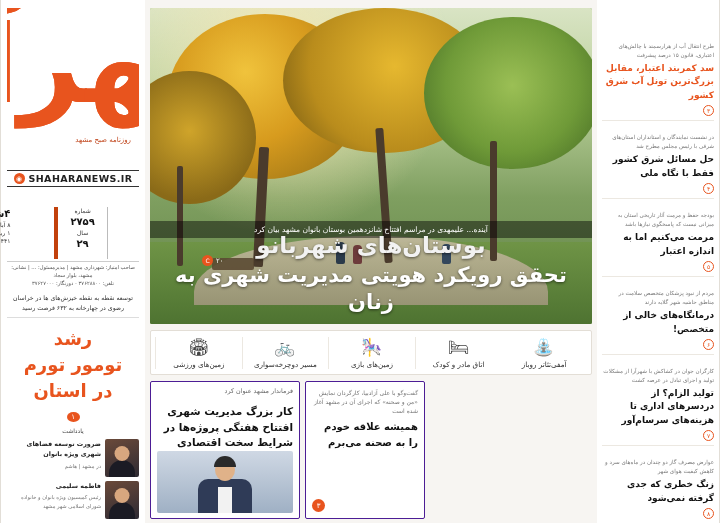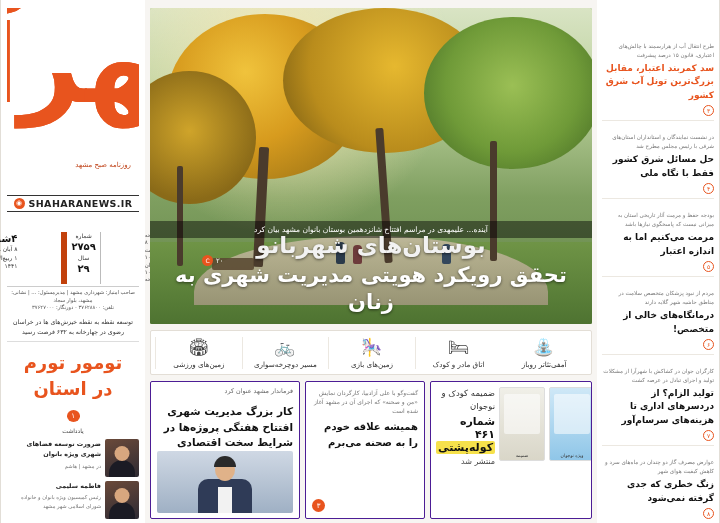--- a/index.html
+++ b/index.html
@@ -85,21 +85,21 @@
     justify-content: center;
     align-items: stretch;
     margin-top: 20px;
     font-size: 6px;
     color: #333;
     line-height: 1.35;
     gap: 44px;
   }
   .issue-date { text-align: right; }
   .issue-date .big { font-size: 10px; font-weight: bold; color: #111; }
-  .issue-mid { text-align: center; border-right: 1px solid #bbb; border-left: 6px solid #c2410c; padding: 0 4px; }
+  .issue-mid { text-align: center; border-right: 1px solid #bbb; border-left: 4px solid #c2410c; padding: 0 12px; }
   .issue-mid .num { font-size: 10px; font-weight: bold; color: #111; }
   .issue-left { text-align: left; font-size: 5.5px; color: #444; }
 
   .issue-meta {
     width: 132px;
     border-top: 1px solid #ccc;
     margin-top: 2px;
     padding-top: 2px;
     font-size: 5.2px;
     color: #555;
@@ -430,20 +430,21 @@
     </div>
 
     <div class="issue-meta">
       <div>صاحب امتیاز: شهرداری مشهد | مدیرمسئول: ... | نشانی: مشهد، بلوار سجاد</div>
       <div>تلفن: ۳۷۶۲۸۸۰۰ - دورنگار: ۳۷۶۲۷۰۰۰</div>
     </div>
 
     <div class="teaser">توسعه نقطه به نقطه خیزش‌های ها در خراسان رضوی در چهارخانه به ۶۳۲ فرصت رسید</div>
 
     <div class="lead-orange">
+      <div>رشد</div>
       <div>تومور تورم</div>
       <div>در استان</div>
     </div>
 
     <div class="badge-circ">۱</div>
 
     <div class="right-notes">یادداشت</div>
 
     <div class="photo-strip">
       <div class="ps-text">
@@ -530,39 +531,20 @@
           <div class="hair"></div>
         </div>
       </div>
 
       <div class="b-card b-quote">
         <div class="b-q-head">گفت‌وگو با علی آزادبیا، کارگردان نمایش «من و صحنه» که اجرای آن در مشهد آغاز شده است</div>
         <div class="b-q-text">همیشه علاقه خودم را به صحنه می‌برم</div>
         <div class="b-q-badge">۳</div>
       </div>
 
-      <div class="b-card b-mag">
-        <div class="b-mag-text">
-          <div class="l1">ضمیمه کودک و نوجوان</div>
-          <div class="l2">
-            <span>شماره ۴۶۱</span>
-            <span class="hl">کوله‌پشتی</span>
-          </div>
-          <div class="l3">منتشر شد</div>
-        </div>
-        <div class="cover cov3">
-          <div class="pic"></div>
-          <div class="cap">ضمیمه</div>
-        </div>
-        <div class="cover cov2">
-          <div class="pic"></div>
-          <div class="cap">ویژه نوجوان</div>
-        </div>
-
-      </div>
 
     </div>
   </div>
 
   <div class="side-col">
     <div class="top-rule"></div>
 
     <div class="side-photo">
       <div class="ring"></div>
       <div class="pipe"></div>

